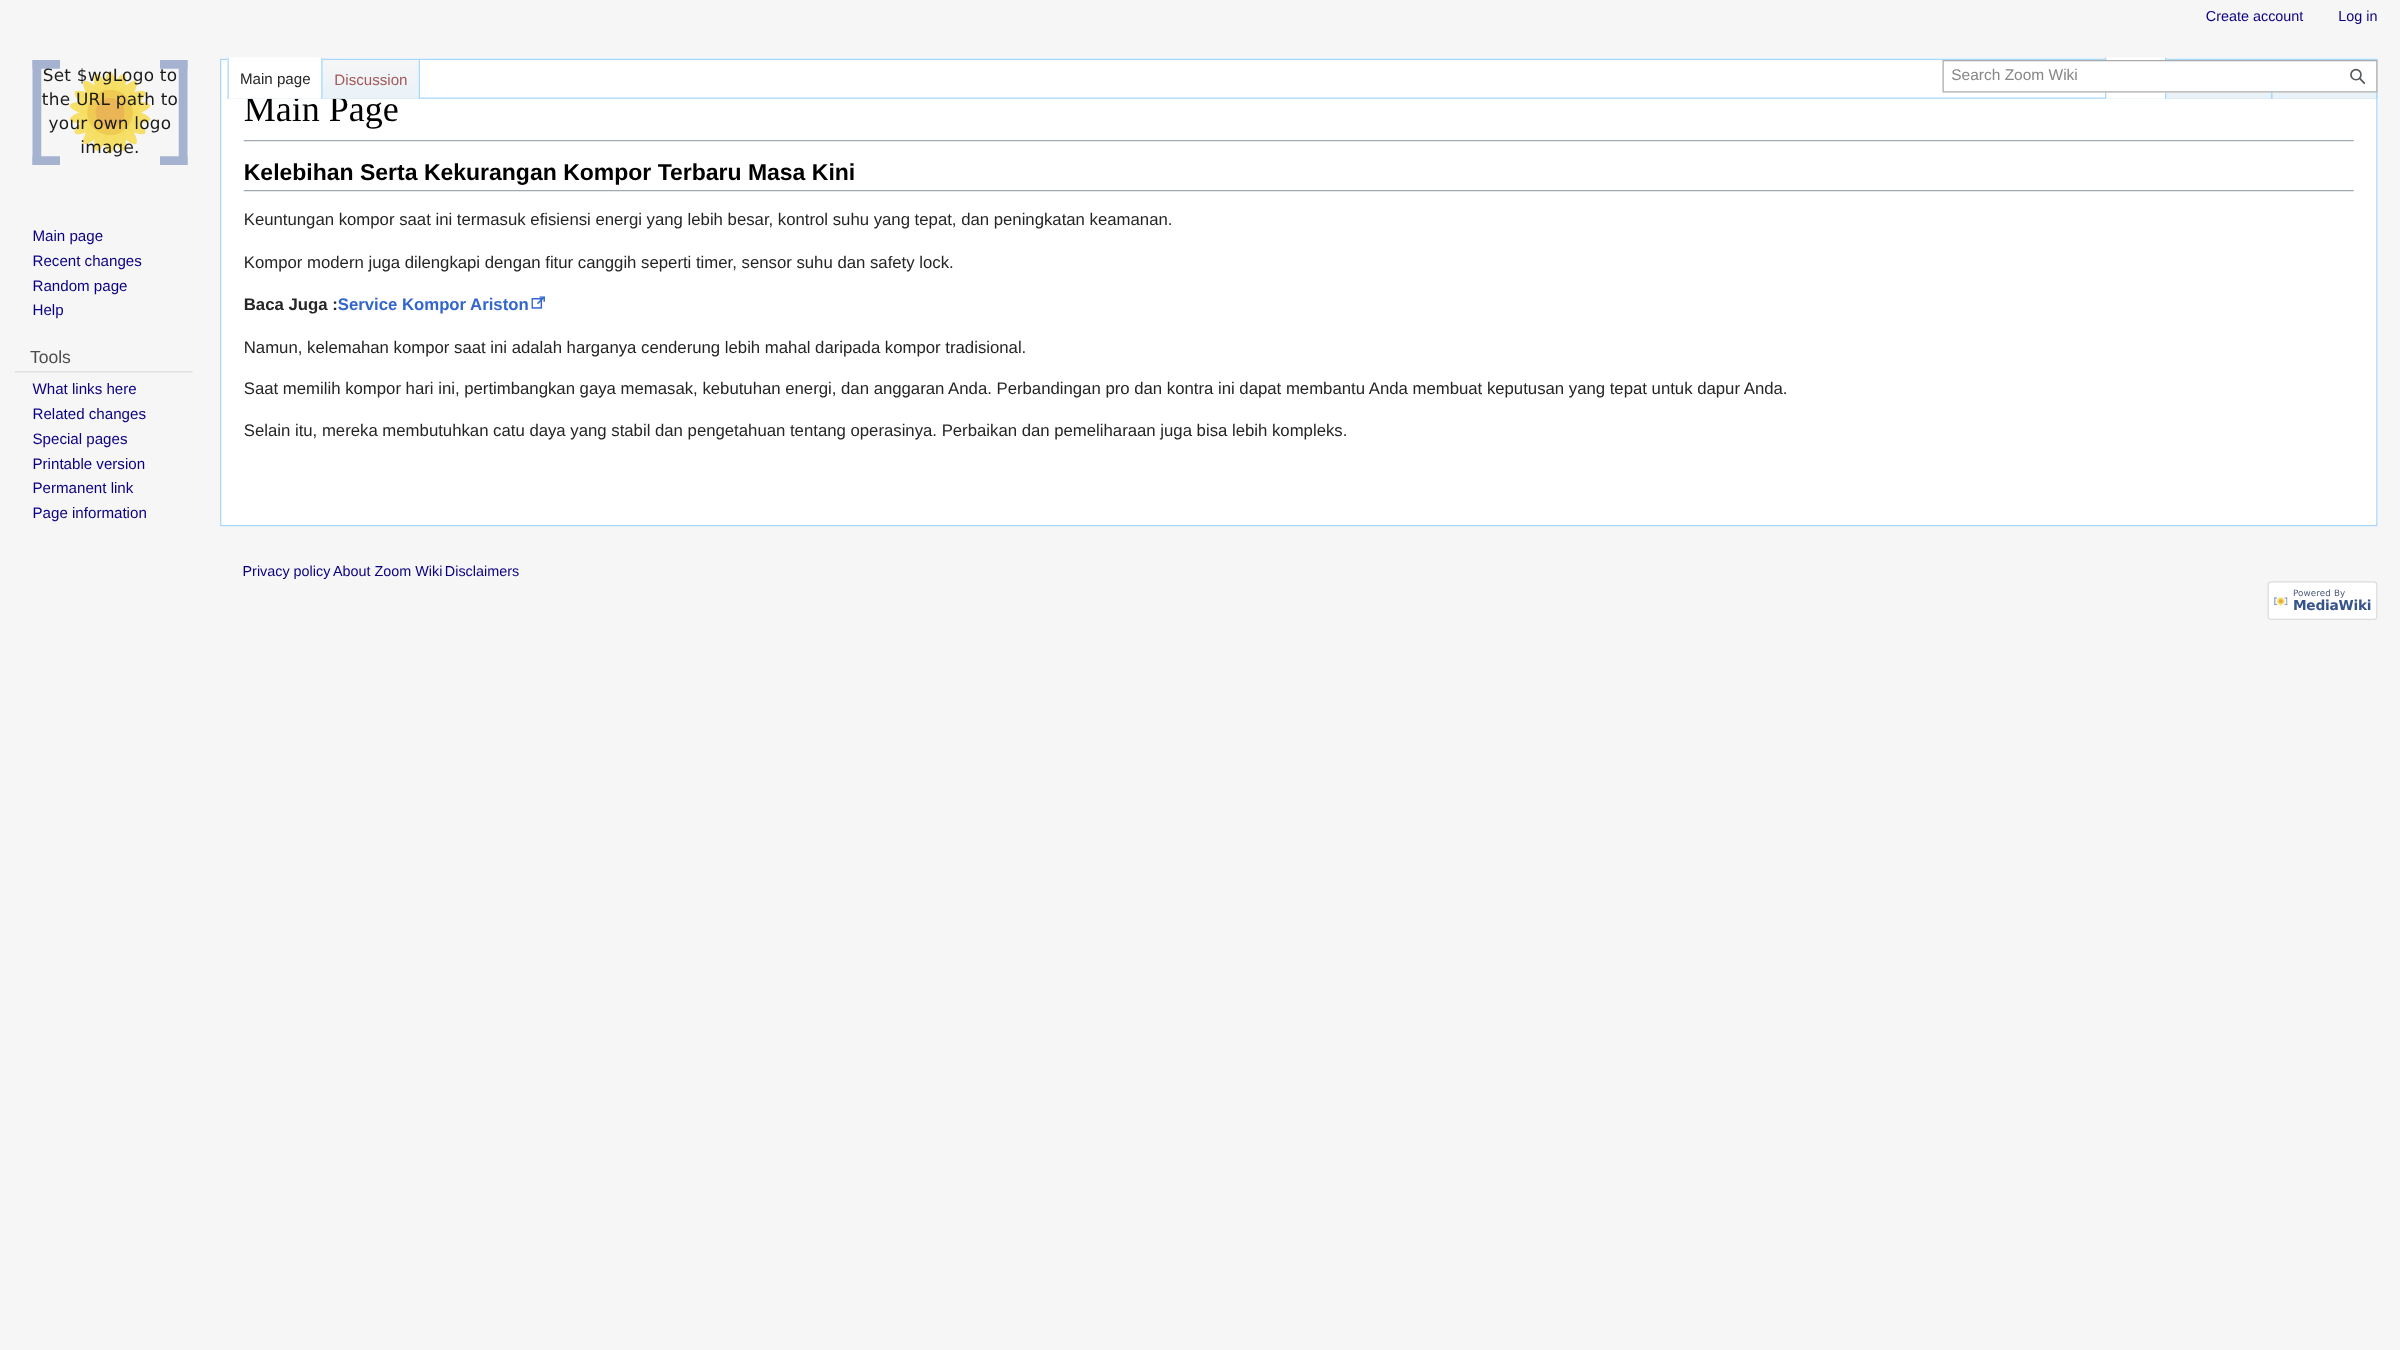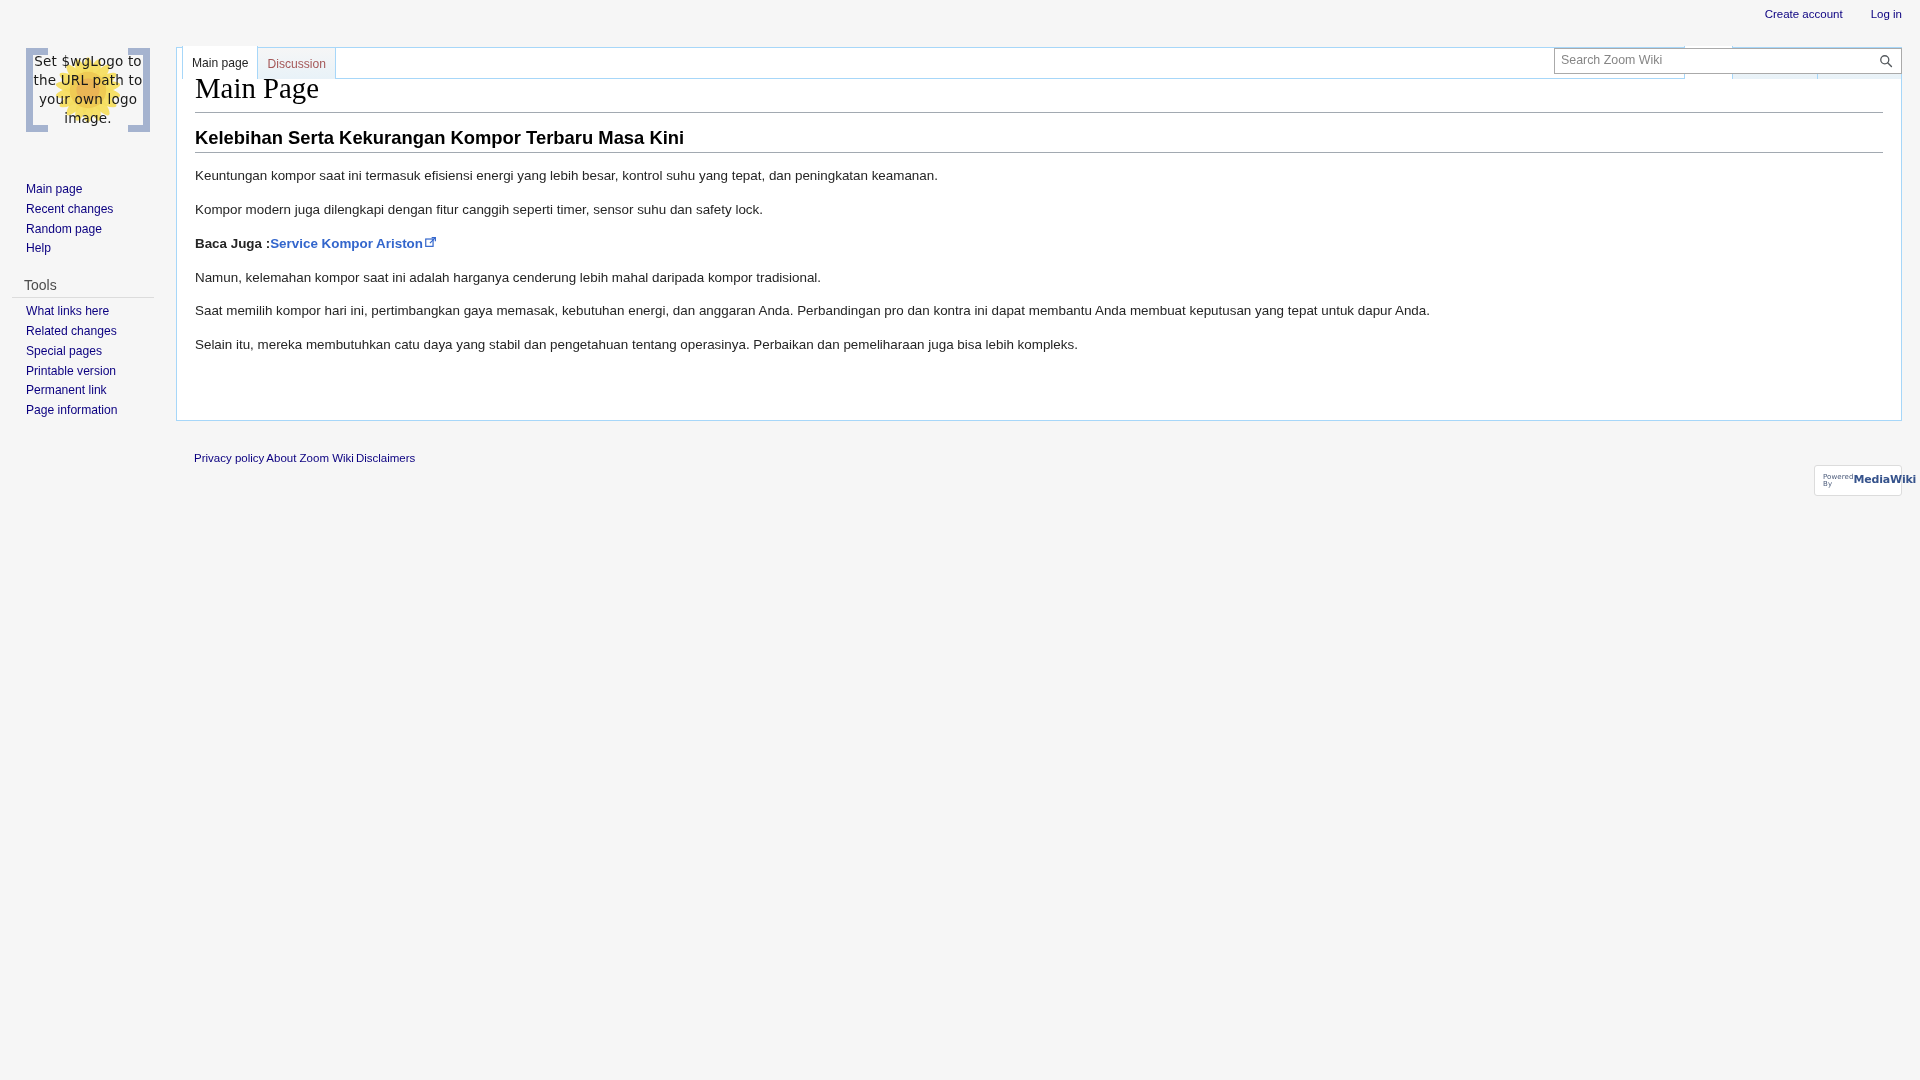--- a/index.html
+++ b/index.html
@@ -273,20 +273,21 @@
     background: #ffffff;
     border: 1px solid #dcdcdc;
     border-radius: 3px;
     display: flex;
     align-items: center;
     padding: 0 4px;
     gap: 4px;
   }
   .mw-badge-text {
     display: flex;
+    flex-direction: column;
     line-height: 1;
   }
   .mw-badge-text .t1 {
     font-family: "DejaVu Sans", sans-serif;
     font-size: 7px;
     color: #4a5a7a;
     letter-spacing: .1px;
   }
   .mw-badge-text .t2 {
     font-family: "DejaVu Sans", sans-serif;

